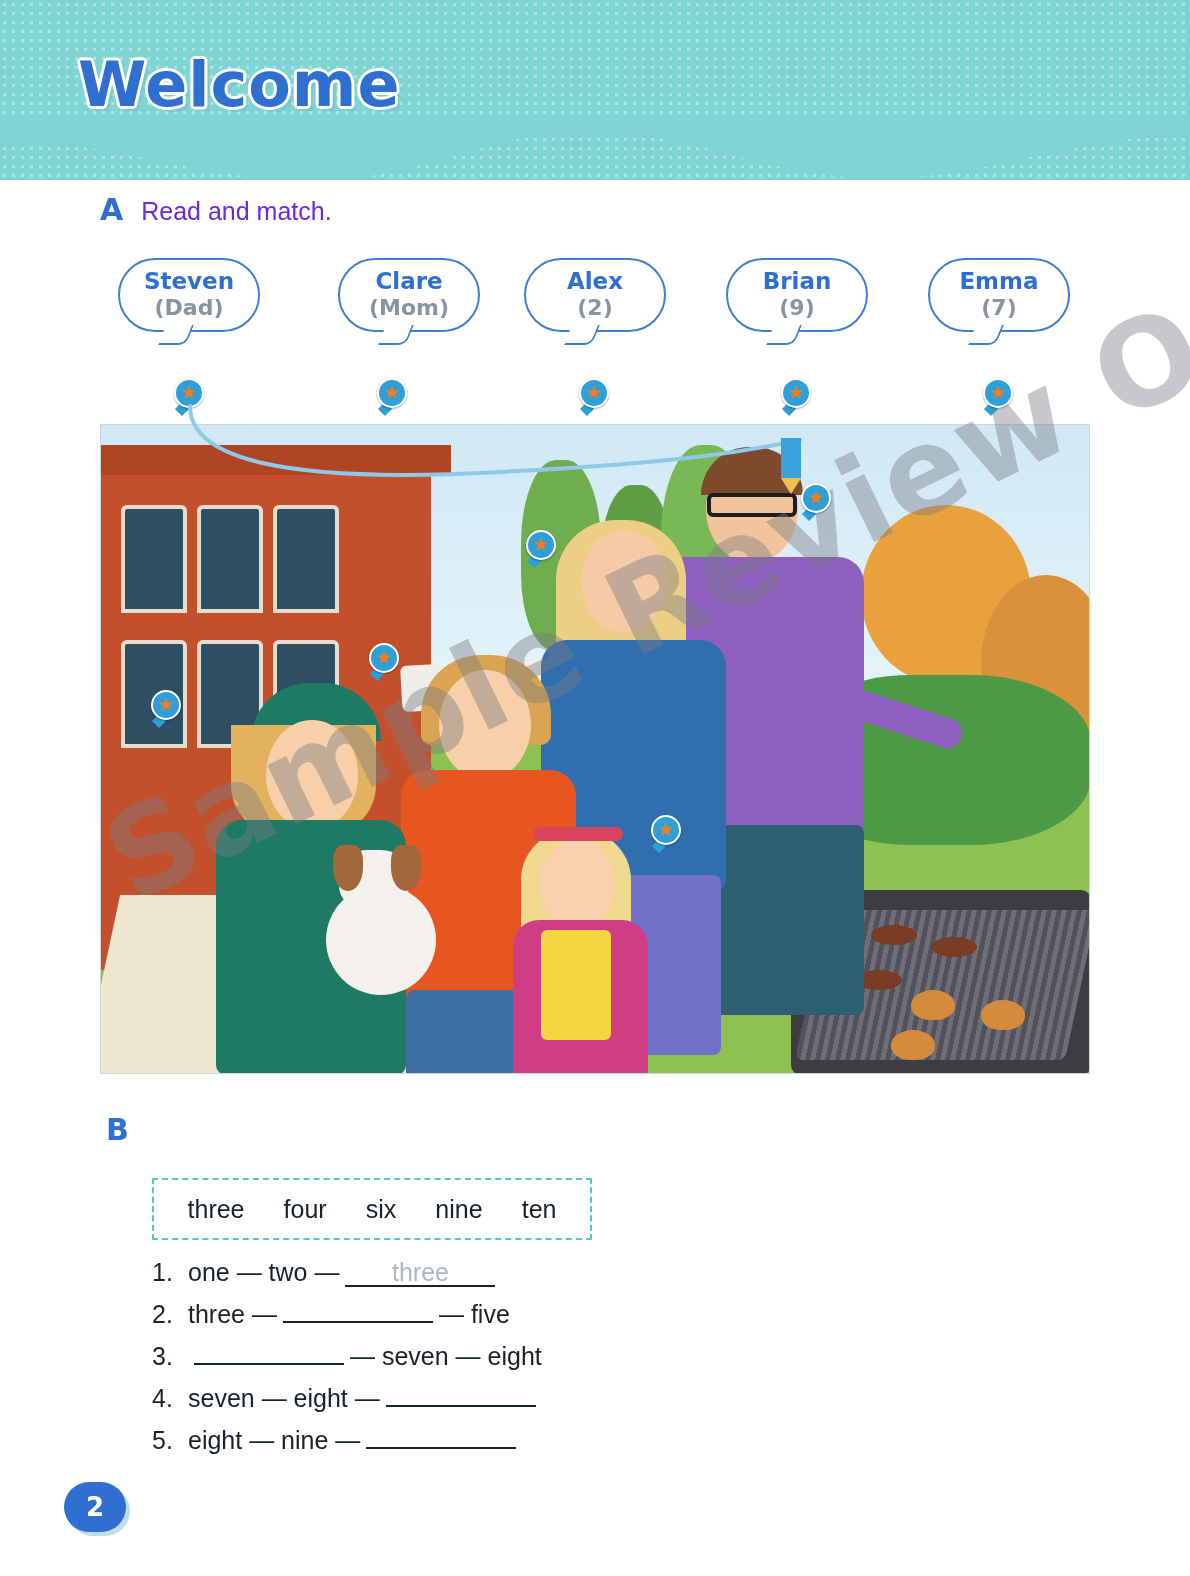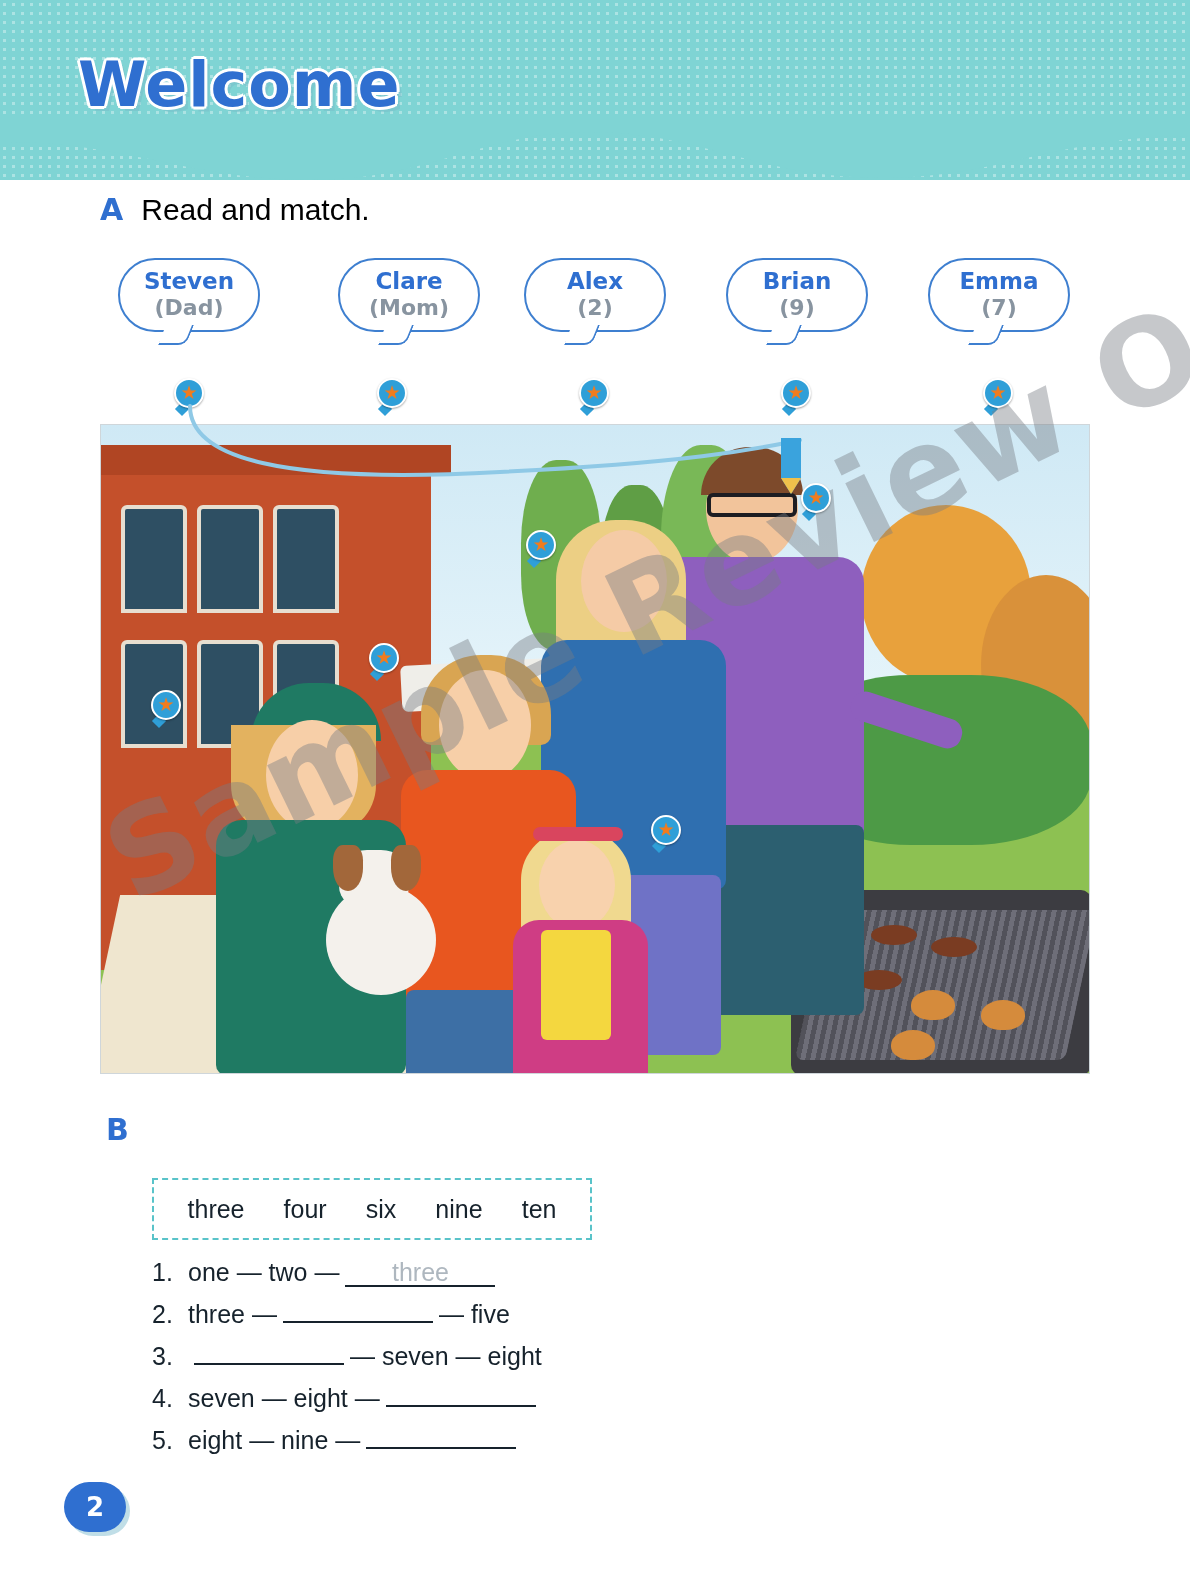--- a/index.html
+++ b/index.html
@@ -49,22 +49,22 @@
   }
 
   
   .ex-letter {
     font-size: 30px;
     font-weight: bold;
     color: #2f6fd0;
     font-family: "DejaVu Sans", sans-serif;
   }
   .ex-text {
-    font-size: 30px;
-    color: #000000;
+    font-size: 25px;
+    color: #6d28d9;
   }
   .ex-a {
     position: absolute;
     left: 100px;
     top: 192px;
     display: flex;
     align-items: baseline;
     gap: 18px;
   }
   .ex-b {

